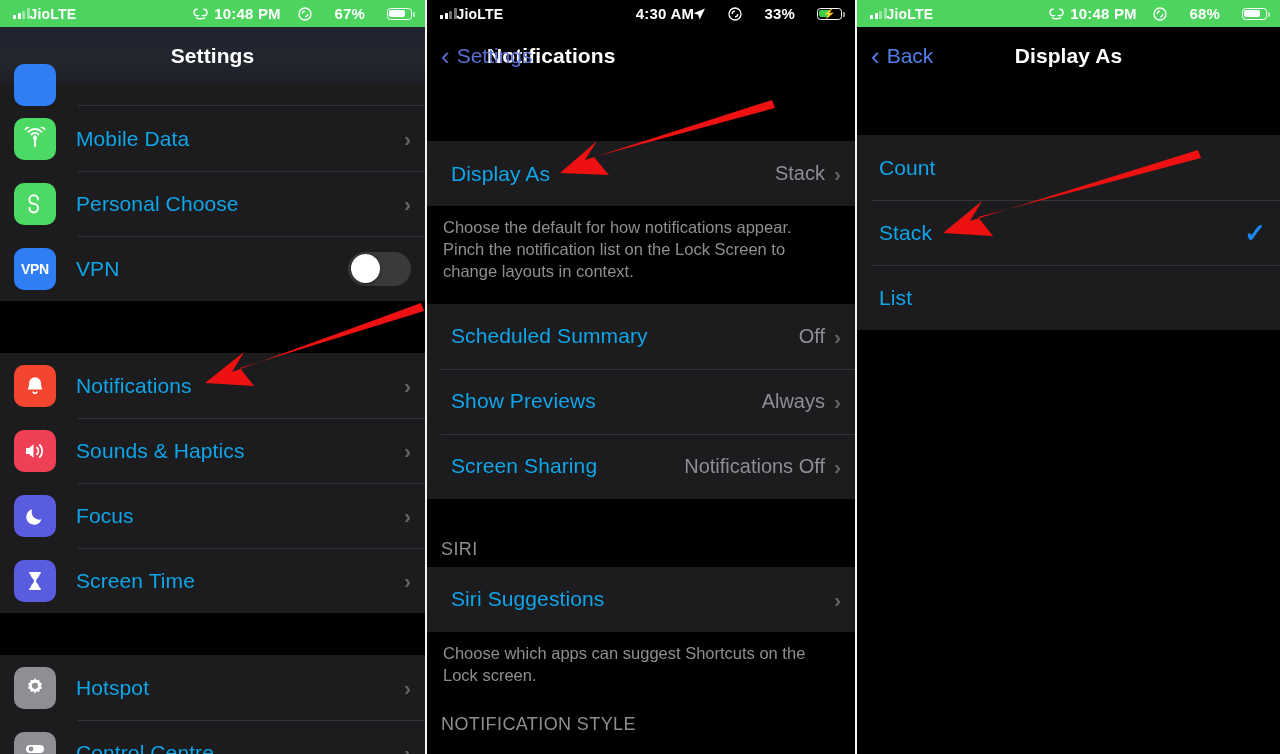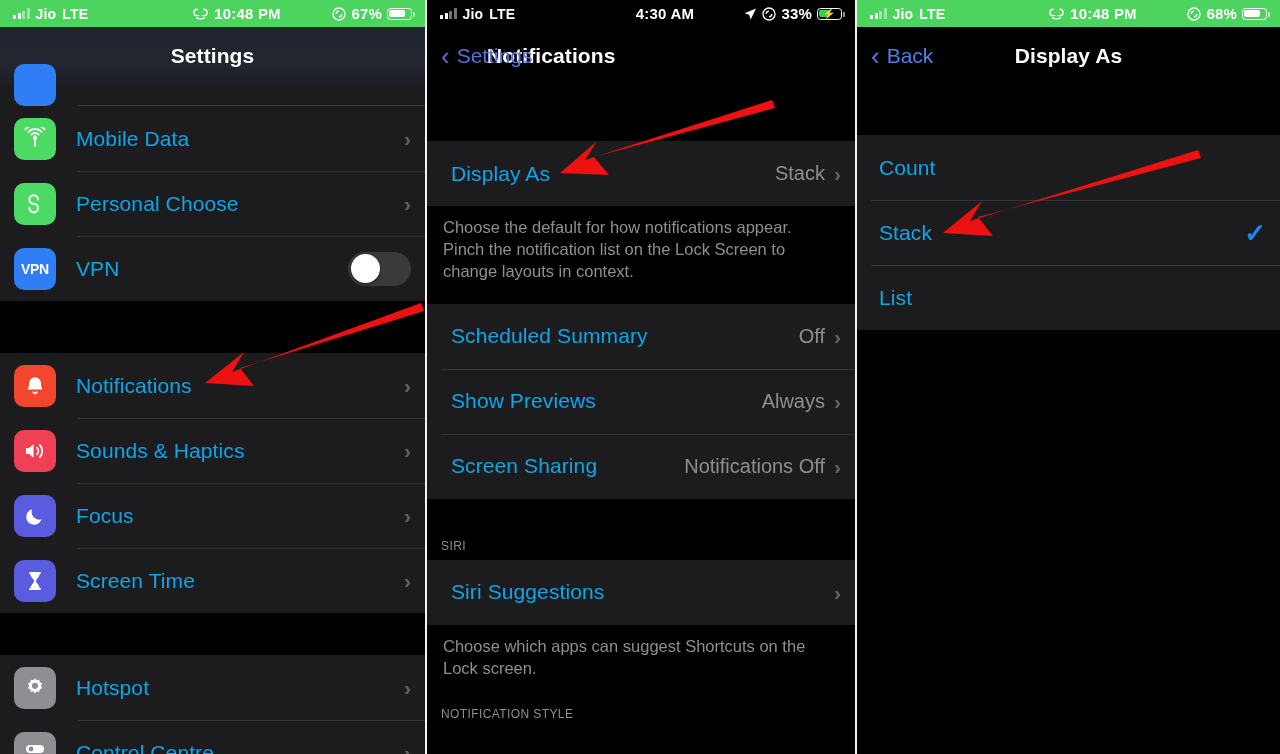--- a/index.html
+++ b/index.html
@@ -18,25 +18,25 @@
   .divider { width:2px; height:754px; background:#f2f2f2; flex:0 0 2px; }
 
   
   .statusbar {
     height:27px; display:flex; align-items:center;
     padding:0 13px; font-size:15px; font-weight:700;
     color:#fff; letter-spacing:.2px; position:relative;
   }
   .statusbar.green { background:#4cd45f; }
   .statusbar.dark  { background:#000; }
-  .sb-left  { display:flex; align-items:center; gap:6px; flex:1; }
+  .sb-left  { display:flex; align-items:center; flex:1; }
   .sb-mid   { position:absolute; left:0; right:0; text-align:center;
               font-size:15px; font-weight:700; pointer-events:none;
               display:flex; align-items:center; justify-content:center; gap:5px;padding-left:48px; }
-  .sb-right { display:flex; align-items:center; gap:5px; flex:1; justify-content:flex-end; }
+  .sb-right { display:flex; align-items:center; gap:22px; flex:1; justify-content:flex-end; }
   .sb-carrier { font-size:14px; font-weight:700; }
   .bars { display:flex; align-items:flex-end; gap:1.5px; height:11px; }
   .bars i { width:3px; background:currentColor; border-radius:.5px; display:block; }
   .bars i:nth-child(1){ height:4px; }
   .bars i:nth-child(2){ height:6px; }
   .bars i:nth-child(3){ height:8px; opacity:.45; }
   .bars i:nth-child(4){ height:11px; opacity:.45; }
 
   .batt { width:25px; height:12px; border:1.6px solid currentColor; border-radius:3.5px;
           position:relative; display:inline-block; }
@@ -67,21 +67,21 @@
                         height:1px; background:#333338; }
   .row.noicon + .row.noicon::before { left:14px; }
   .row-icon { width:42px; height:42px; border-radius:10px; flex:0 0 42px;
               display:flex; align-items:center; justify-content:center;
               margin-right:20px; position:relative; overflow:hidden; }
   .row-label { font-size:21px; color:#0ea5e9; flex:1; letter-spacing:.1px; }
   .row-value { font-size:20px; color:#8e8e93; margin-right:9px; }
   .chev { color:#636366; font-size:21px; font-weight:600; line-height:1; }
   .check { color:#1b87f5; font-size:26px; font-weight:700; line-height:1; }
 
-  .hdr { font-size:12px; color:#8e8e93; padding:12px 14px 7px 14px;
+  .hdr { font-size:18px; color:#8e8e93; padding:12px 14px 7px 14px;
          letter-spacing:.4px; background:#000; }
   .foot { font-size:16.5px; color:#8e8e93; padding:11px 20px 13px 16px;
           line-height:1.33; background:#000; }
 
   
   .toggle { width:63px; height:34px; border-radius:17px; background:#3a3a3c;
             position:relative; flex:0 0 63px; }
   .toggle .knob { position:absolute; width:29px; height:29px; border-radius:50%;
                   background:#fff; top:2.5px; left:2.5px; box-shadow:0 1px 3px rgba(0,0,0,.5); }
 

